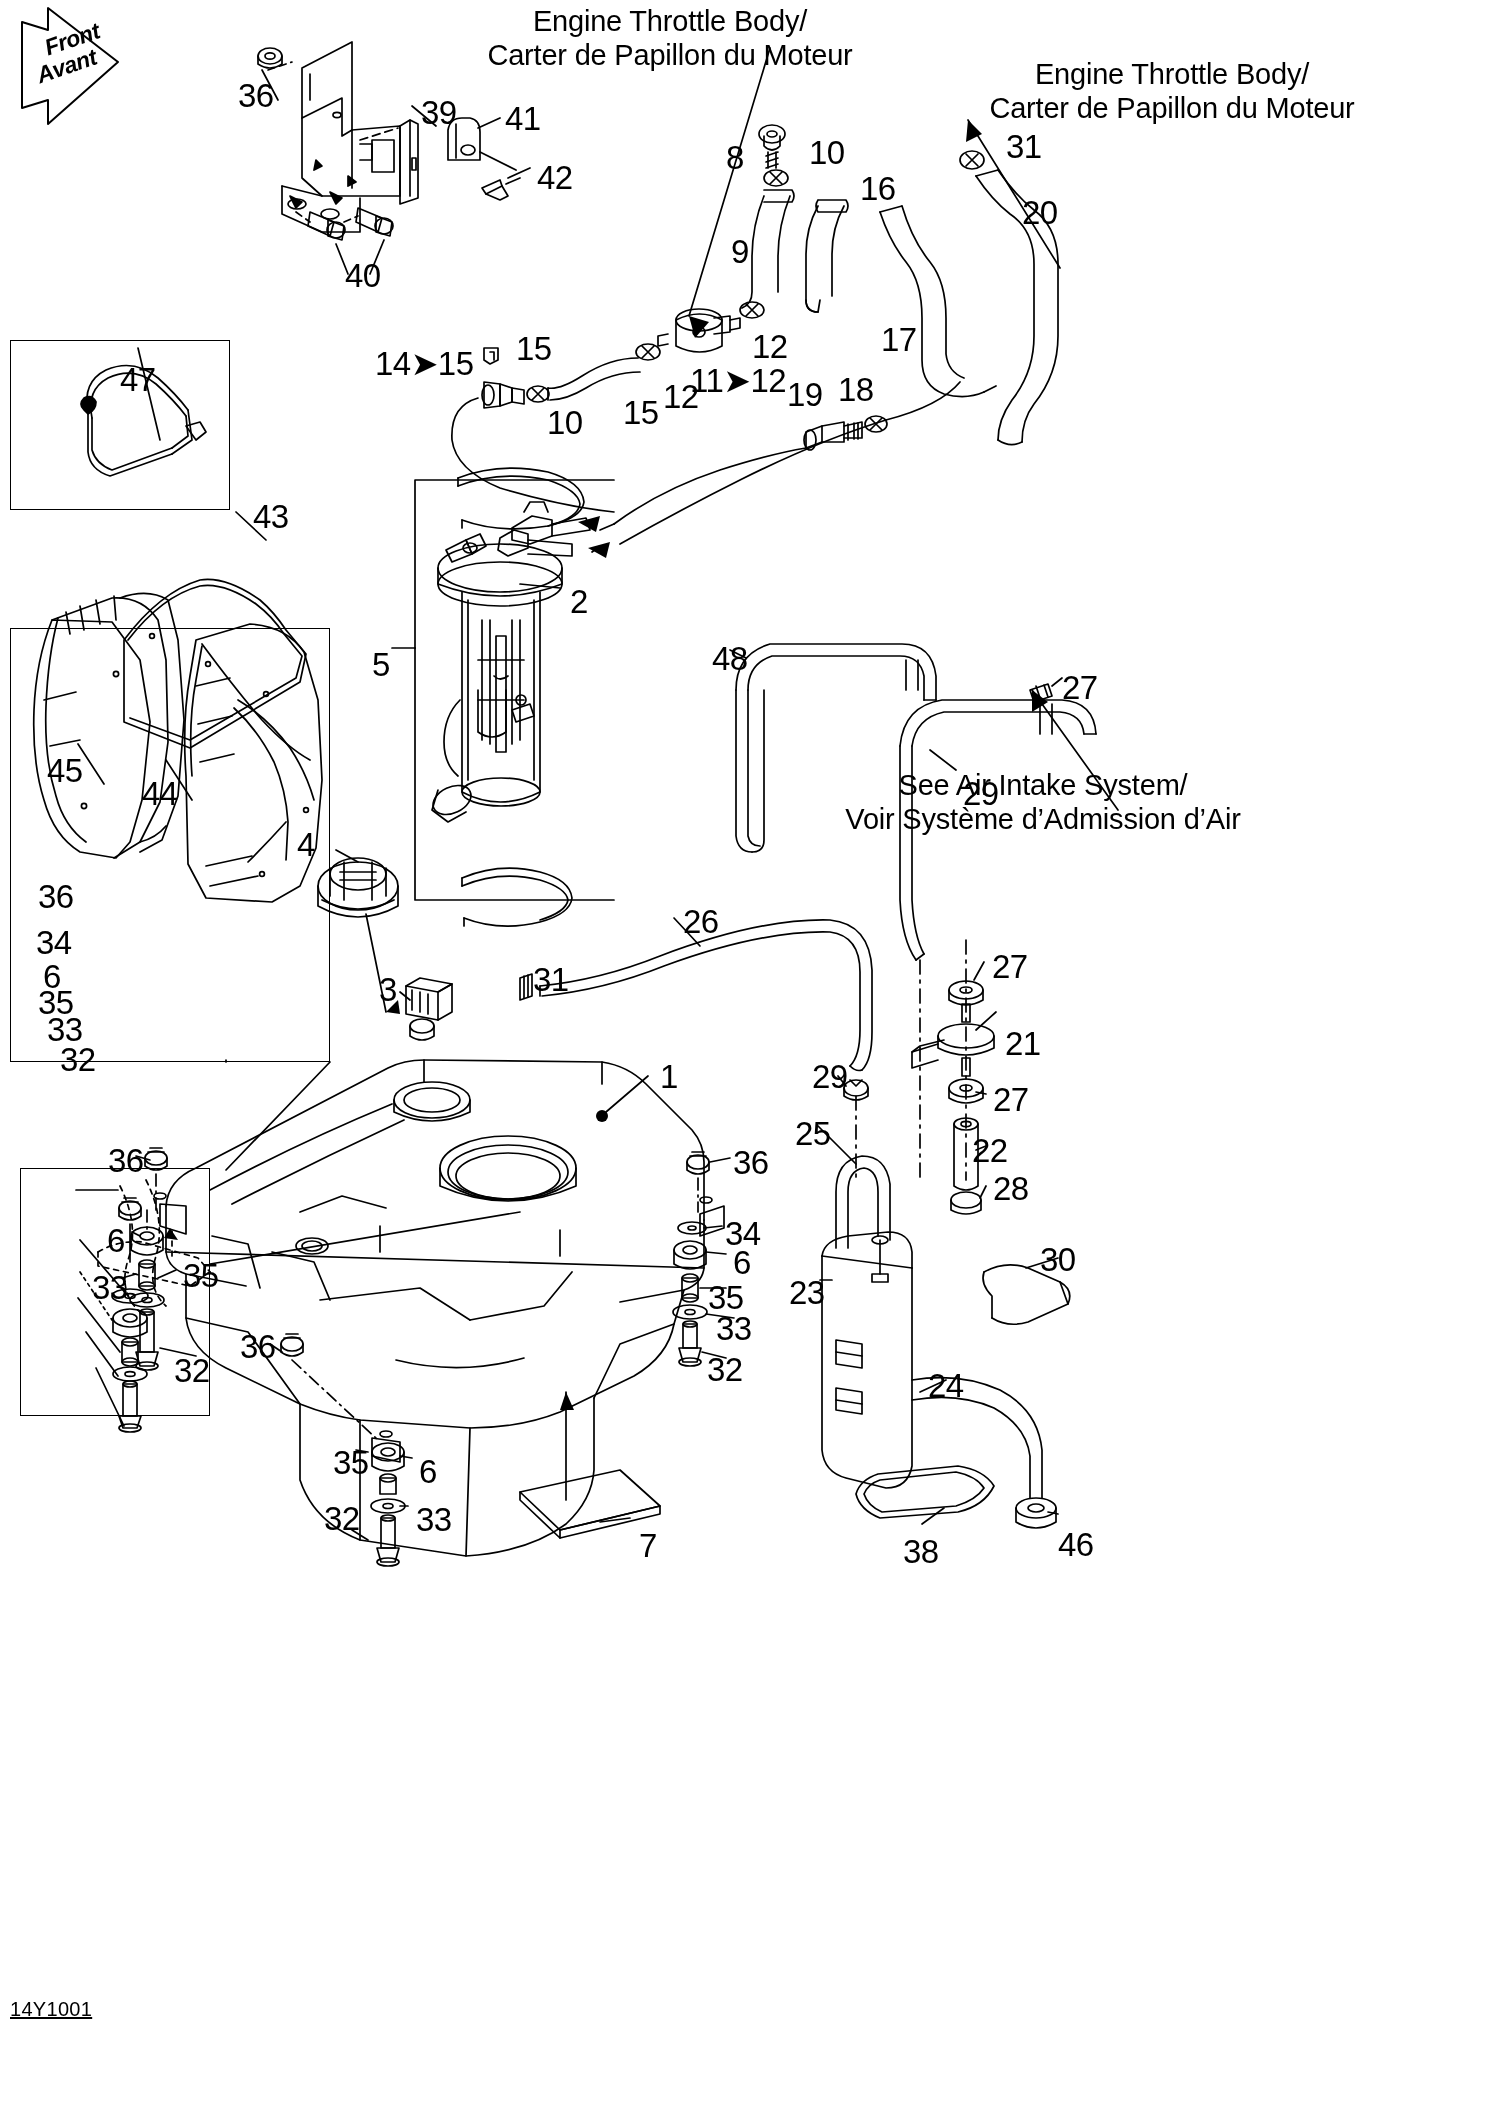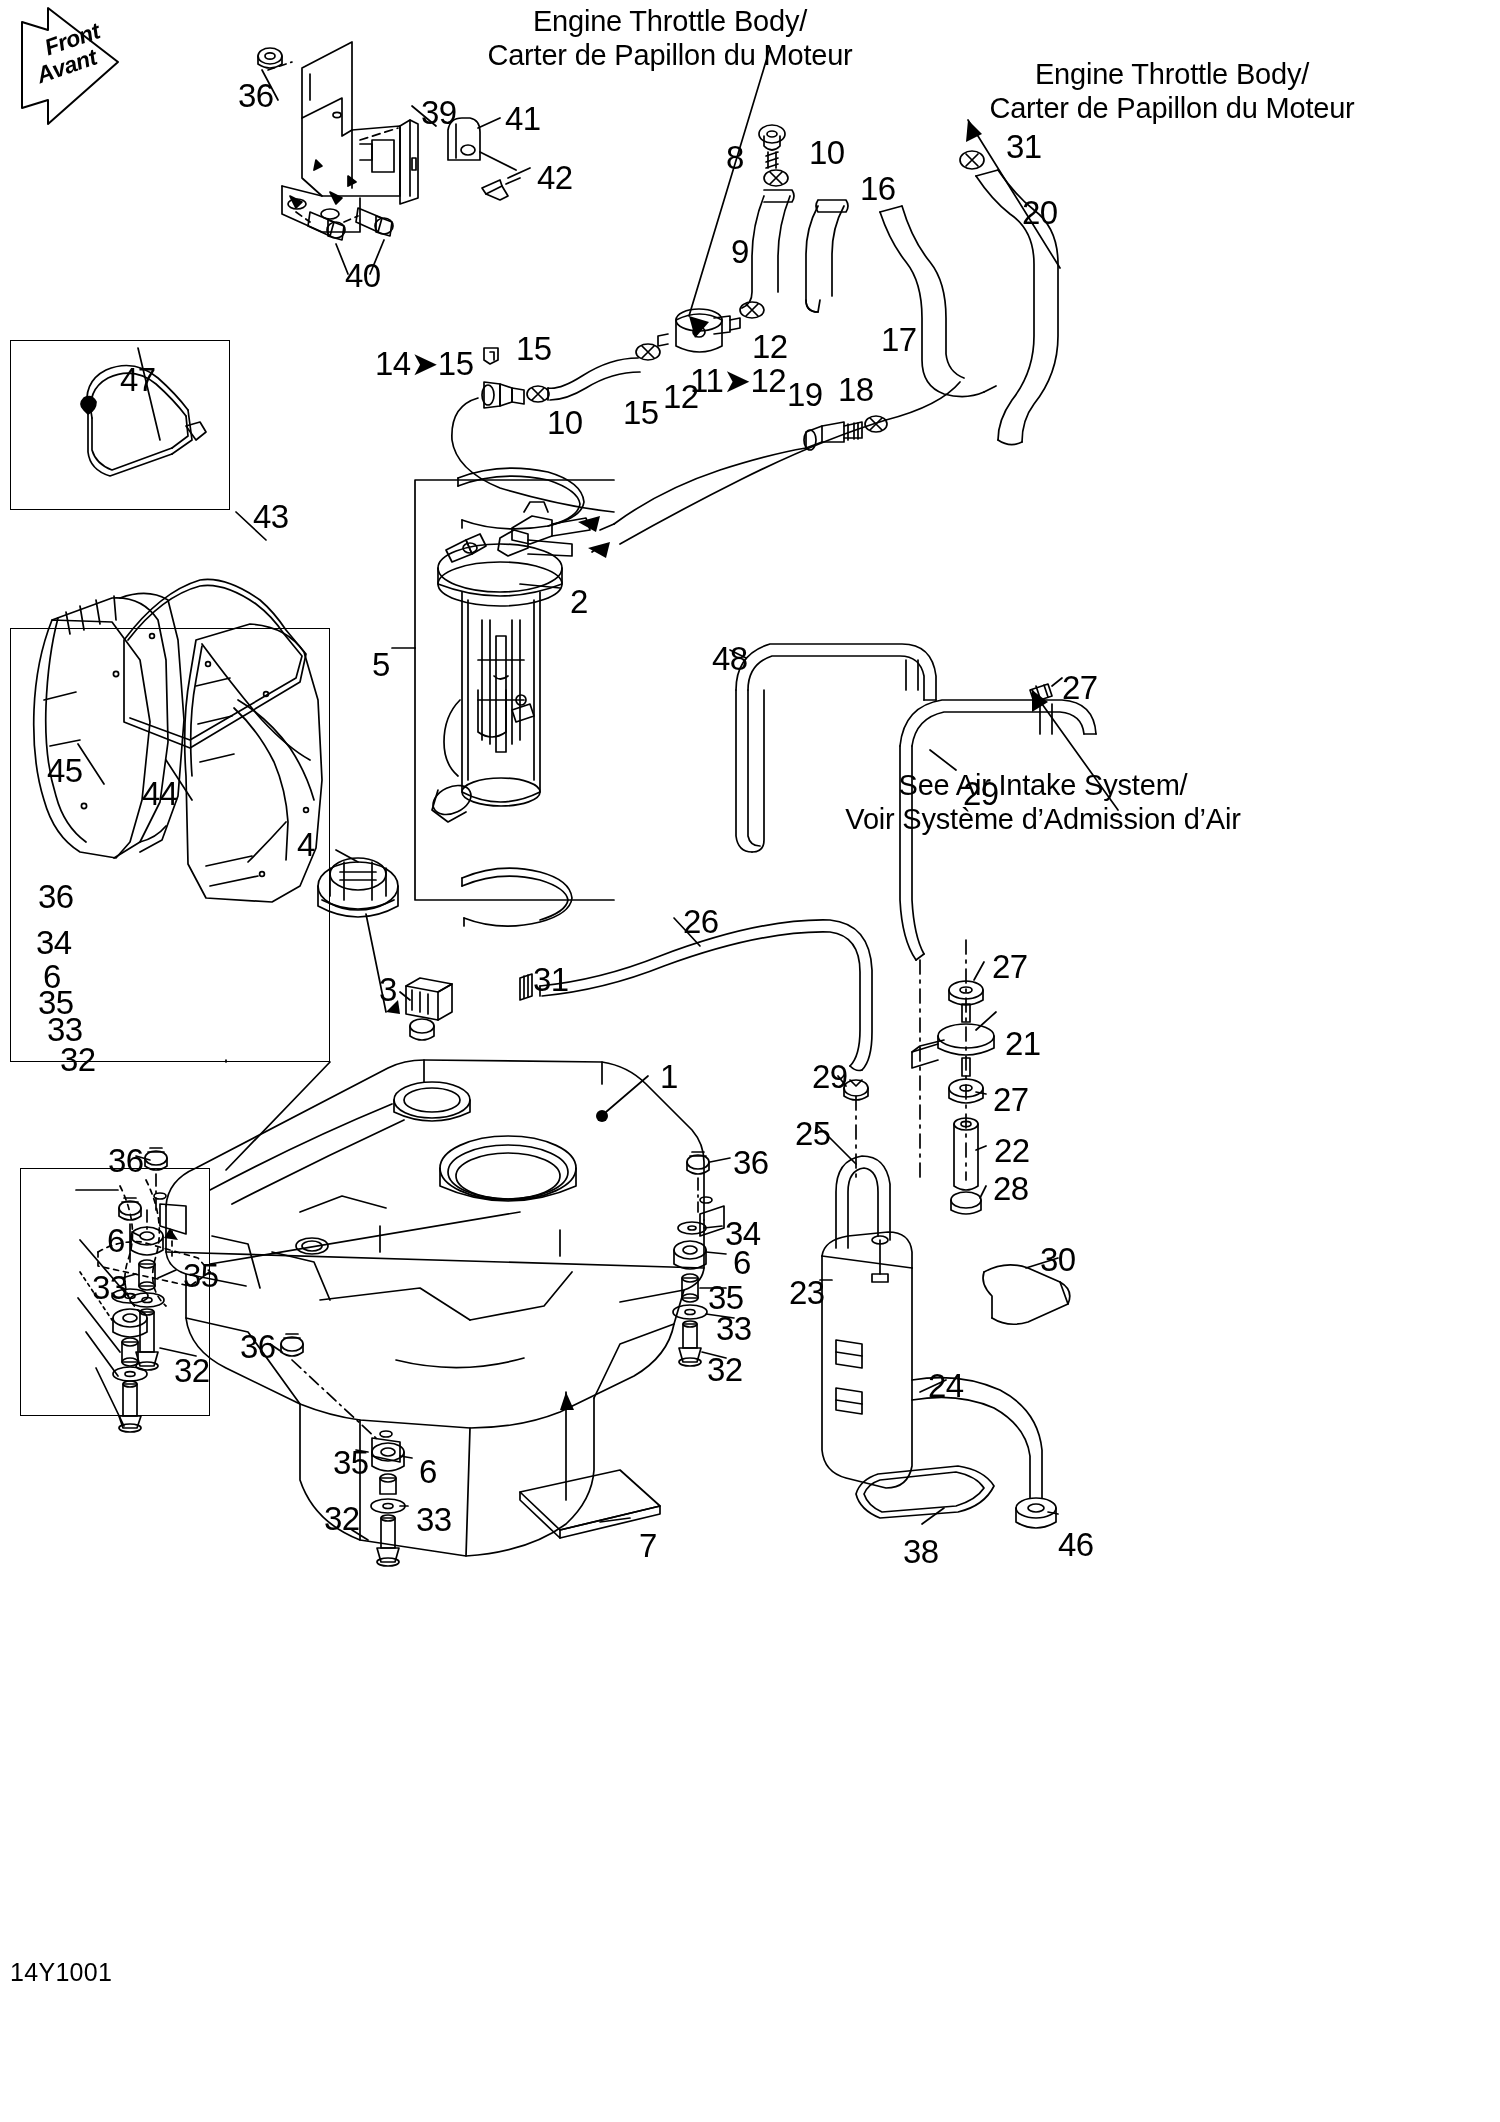--- a/index.html
+++ b/index.html
@@ -24,24 +24,25 @@
   .ref{
     position:absolute;
     font-family:"Liberation Sans", sans-serif;
     font-size:33px;
     line-height:1;
     white-space:nowrap;
     letter-spacing:-0.5px;
   }
   .pagecode{
     position:absolute;
-    left:10px;top:1958px;
+    left:10px;top:1998px;
     font-family:"Liberation Sans", sans-serif;
-    font-size:25px;
+    font-size:20px;
     letter-spacing:0.3px;
+    text-decoration:underline;
   }
   .frontbadge{
     position:absolute;left:18px;top:4px;width:130px;height:104px;
   }
   .frontbadge .t1,.frontbadge .t2{
     position:absolute;
     font-family:"Liberation Sans", sans-serif;
     font-weight:bold;
     font-style:italic;
     font-size:23px;
@@ -694,21 +695,21 @@
       <div class="ref" style="left: 38px; top: 986px;">35</div>
       <div class="ref" style="left: 47px; top: 1013px;">33</div>
       <div class="ref" style="left: 60px; top: 1043px;">32</div>
       <div class="ref" style="left: 379px; top: 973px;">3</div>
       <div class="ref" style="left: 533px; top: 963px;">31</div>
       <div class="ref" style="left: 992px; top: 950px;">27</div>
       <div class="ref" style="left: 1005px; top: 1000px; margin-top: 27px;">21</div>
       <div class="ref" style="left: 812px; top: 1060px;">29</div>
       <div class="ref" style="left: 993px; top: 1083px;">27</div>
       <div class="ref" style="left: 660px; top: 1060px;">1</div>
-      <div class="ref" style="left: 994px; top: 1134px;">22</div>
+      <div class="ref" style="left: 972px; top: 1134px;">22</div>
       <div class="ref" style="left: 795px; top: 1117px;">25</div>
       <div class="ref" style="left: 993px; top: 1172px;">28</div>
       <div class="ref" style="left: 108px; top: 1144px;">36</div>
       <div class="ref" style="left: 733px; top: 1146px;">36</div>
       <div class="ref" style="left: 107px; top: 1224px;">6</div>
       <div class="ref" style="left: 725px; top: 1217px;">34</div>
       <div class="ref" style="left: 733px; top: 1246px;">6</div>
       <div class="ref" style="left: 92px; top: 1271px;">33</div>
       <div class="ref" style="left: 183px; top: 1259px;">35</div>
       <div class="ref" style="left: 708px; top: 1281px;">35</div>

